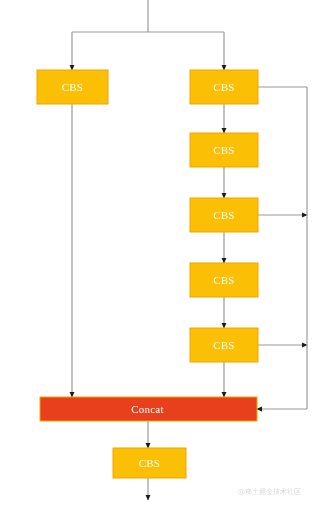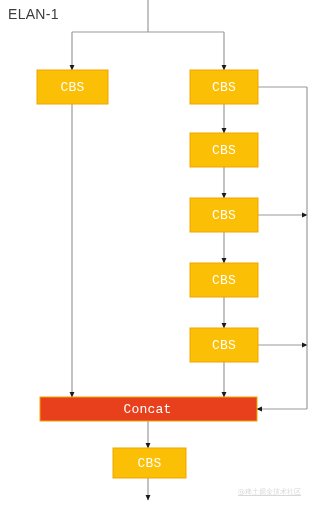--- a/index.html
+++ b/index.html
@@ -24,52 +24,50 @@
     top: 0;
     width: 316px;
     height: 506px;
   }
   .node-label {
     position: absolute;
     display: flex;
     align-items: center;
     justify-content: center;
     color: #ffffff;
-    font-size: 13px;
+    font-size: 11px;
     letter-spacing: 0.2px;
-    font-family: Liberation Mono, monospace;
+    font-family: Liberation Serif, serif;
     pointer-events: none;
     white-space: nowrap;
   }
   #title {
     position: absolute;
     left: 8px;
     top: 6px;
     font-size: 14px;
     color: #3c3c3c;
     font-family: "Liberation Sans", sans-serif;
     letter-spacing: 0.3px;
   }
   #watermark {
     position: absolute;
     left: 238px;
     top: 487px;
     font-size: 7px;
     color: #d8d8d8;
     font-family: "DejaVu Sans", sans-serif;
     white-space: nowrap;
-    text-decoration: underline;
   }
 </style>
 </head>
 <body style="background: rgb(255, 255, 255);">
 
 <div id="canvas" style="background: rgb(255, 255, 255);">
 
-  <div id="title" style="color: rgb(60, 60, 60);">ELAN-1</div>
 
   <svg id="diagram-svg" viewBox="0 0 316 506" xmlns="http://www.w3.org/2000/svg">
     <defs>
       <marker id="arrowhead" markerWidth="7" markerHeight="7" refX="5.4" refY="2.6" orient="auto" markerUnits="userSpaceOnUse">
         <path d="M0,0 L6,2.6 L0,5.2 Z" fill="#1a1a1a"></path>
       </marker>
     </defs>
     <g id="edge-layer">
         <polyline points="148,0 148,32" fill="none" stroke="#9a9a9a" stroke-width="1.2"></polyline>
         <polyline points="72,32 224,32" fill="none" stroke="#9a9a9a" stroke-width="1.2"></polyline>

